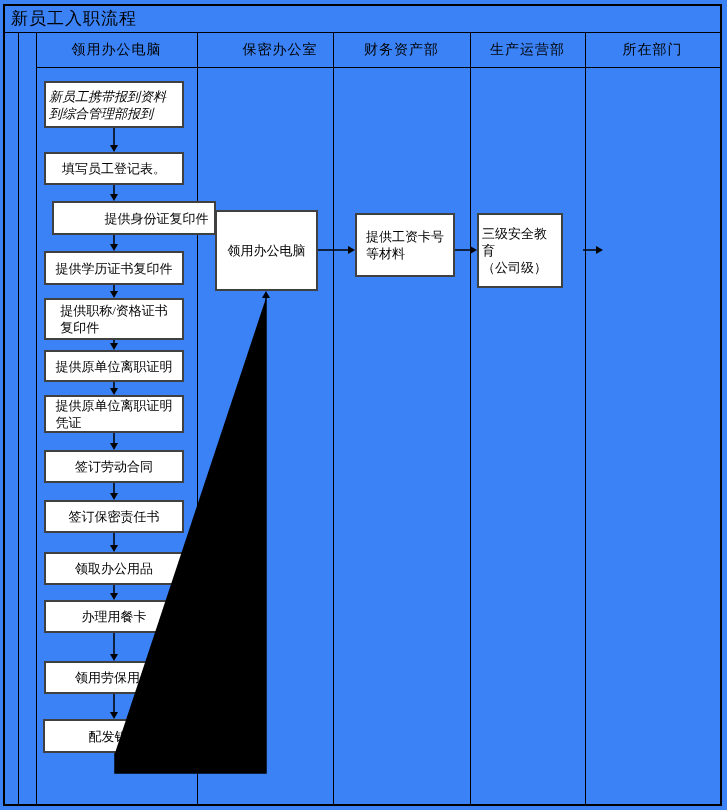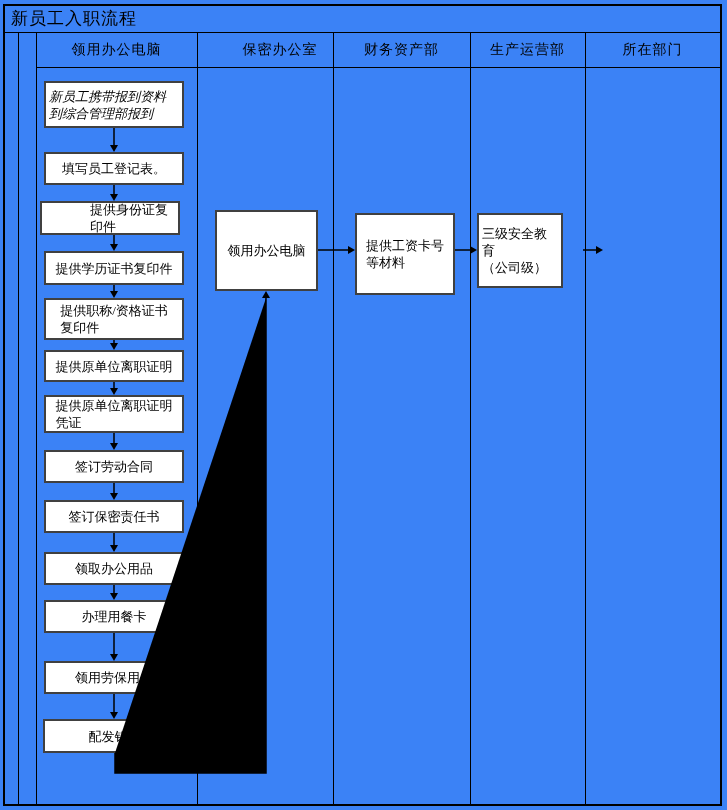--- a/index.html
+++ b/index.html
@@ -32,33 +32,33 @@
   .ch4{left:470px;width:115px;}
   .ch5{left:585px;width:135px;}
   .box{
     position:absolute;border:2px solid #404040;background:#fff;
     box-sizing:border-box;display:flex;align-items:center;justify-content:center;
     font-size:13px;line-height:17px;white-space:pre-line;
     padding:1px 3px;
   }
   .b1{left:44px;top:81px;width:140px;height:47px;text-align:left;justify-content:flex-start;font-style:italic;}
   .b2{left:44px;top:152px;width:140px;height:33px;}
-  .b3{left:40px;top:201px;width:140px;height:34px;padding-left:48px;}
+  .b3{left:52px;top:201px;width:164px;height:34px;padding-left:48px;}
   .b4{left:44px;top:251px;width:140px;height:34px;}
   .b5{left:44px;top:298px;width:140px;height:42px;}
   .b6{left:44px;top:350px;width:140px;height:32px;}
   .b7{left:44px;top:395px;width:140px;height:38px;}
   .b8{left:44px;top:450px;width:140px;height:33px;}
   .b9{left:44px;top:500px;width:140px;height:33px;}
   .b10{left:44px;top:552px;width:140px;height:33px;}
   .b11{left:44px;top:600px;width:140px;height:33px;}
   .b12{left:44px;top:661px;width:140px;height:33px;}
   .b13{left:43px;top:719px;width:143px;height:34px;}
   .b14{left:215px;top:210px;width:103px;height:81px;}
-  .b15{left:355px;top:213px;width:100px;height:82px;}
+  .b15{left:355px;top:213px;width:100px;height:64px;}
   .b16{left:477px;top:213px;width:86px;height:75px;}
   .b17{left:603px;top:171px;width:114px;height:161px;text-align:left;line-height:18px;}
   .connectors{position:absolute;left:0;top:0;pointer-events:none;}
 </style>
 </head>
 <body>
 
 <div class="page">
   <div class="outer-border"></div>
 

